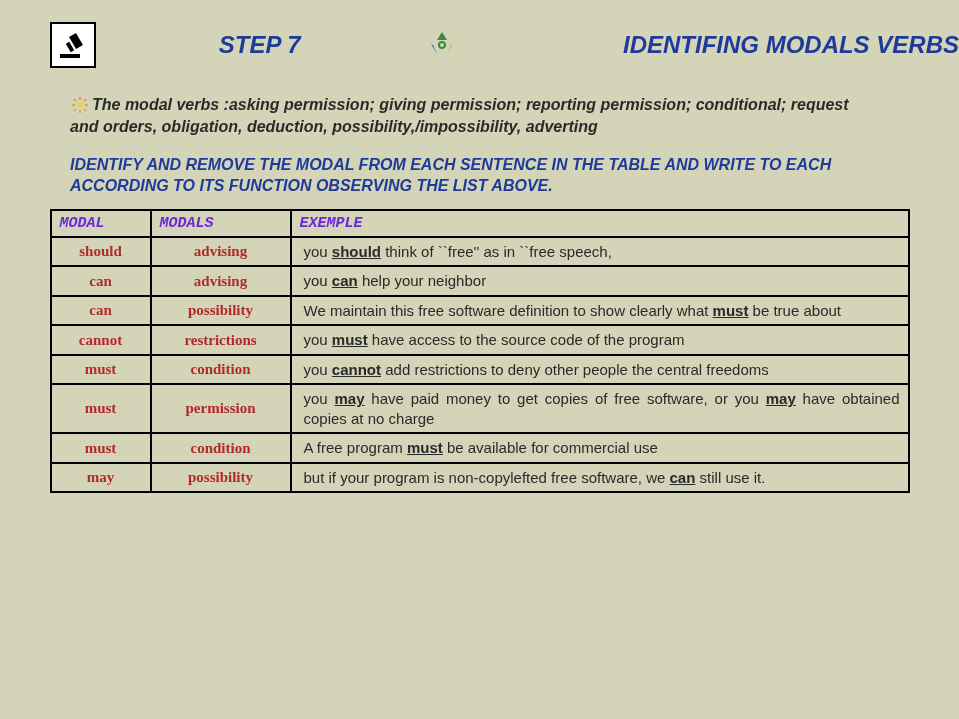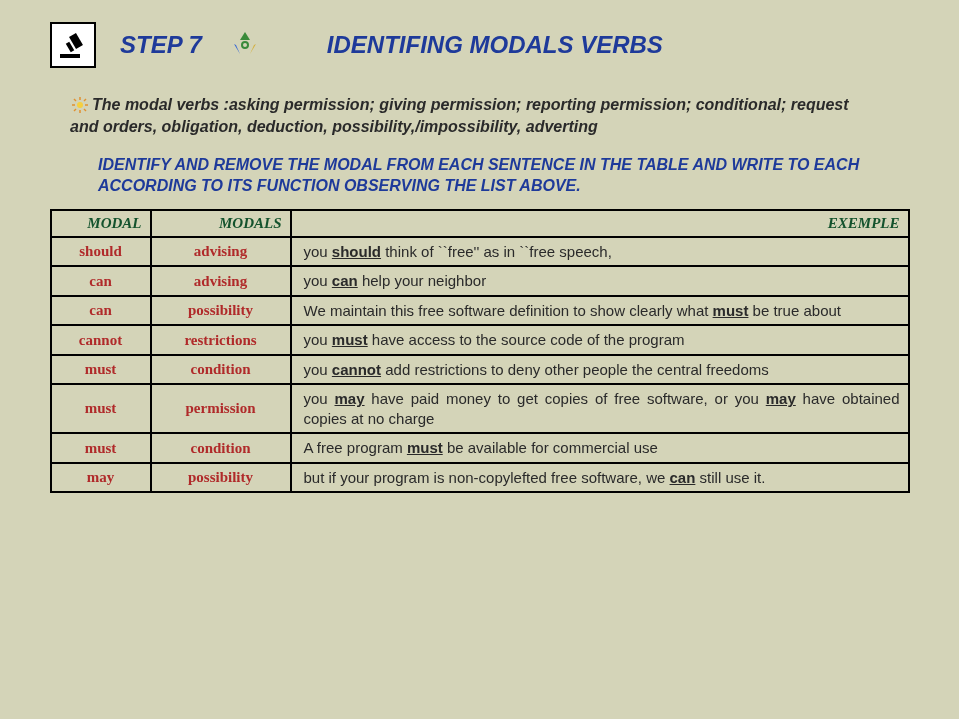--- a/index.html
+++ b/index.html
@@ -8,22 +8,23 @@
     height: 719px;
     background: #d4d4b8;
     font-family: "Comic Sans MS", cursive, sans-serif;
     color: #2a2a2a;
     position: relative;
     overflow: hidden;
   }
   .step-row {
     display: flex;
     align-items: center;
-    gap: 24px;
+    gap: 14px;
     padding: 22px 0 0 50px;
+    justify-content: space-between;
   }
   .gavel-icon {
     width: 46px; height: 46px;
     border: 2px solid #000;
     background: #fff;
     display: flex; align-items: center; justify-content: center;
     font-size: 28px;
   }
   .step-label {
     font-size: 24px;
@@ -52,45 +53,45 @@
   }
   .sun-icon {
     display: inline-block;
     width: 20px; height: 20px;
     vertical-align: middle;
     margin-right: 2px;
     font-size: 18px;
     text-align: center;
   }
   .instruction {
-    padding: 18px 60px 12px 98px;
+    padding: 18px 60px 12px 70px;
     font-size: 16px;
     font-weight: bold;
     font-style: italic;
     color: #1e3a9a;
     line-height: 1.3;
   }
   table {
     border-collapse: collapse;
     margin: 0 auto;
     width: 860px;
     border: 2px solid #000;
   }
   th, td {
     border: 2px solid #000;
     padding: 4px 8px;
     vertical-align: middle;
     font-size: 15px;
   }
   th {
-    text-align: right;
-    font-weight: bold;
-    font-style: italic;
-    color: #14532d;
-    font-family: Liberation Serif, serif;
+    text-align: left;
+    font-weight: bold;
+    font-style: italic;
+    color: #6d28d9;
+    font-family: Liberation Mono, monospace;
   }
   td.c1, td.c2 {
     text-align: center;
     color: #b02a2a;
     font-weight: bold;
     font-family: "Comic Sans MS", cursive;
   }
   td.c3 {
     text-align: justify;
     font-family: Arial, sans-serif;

